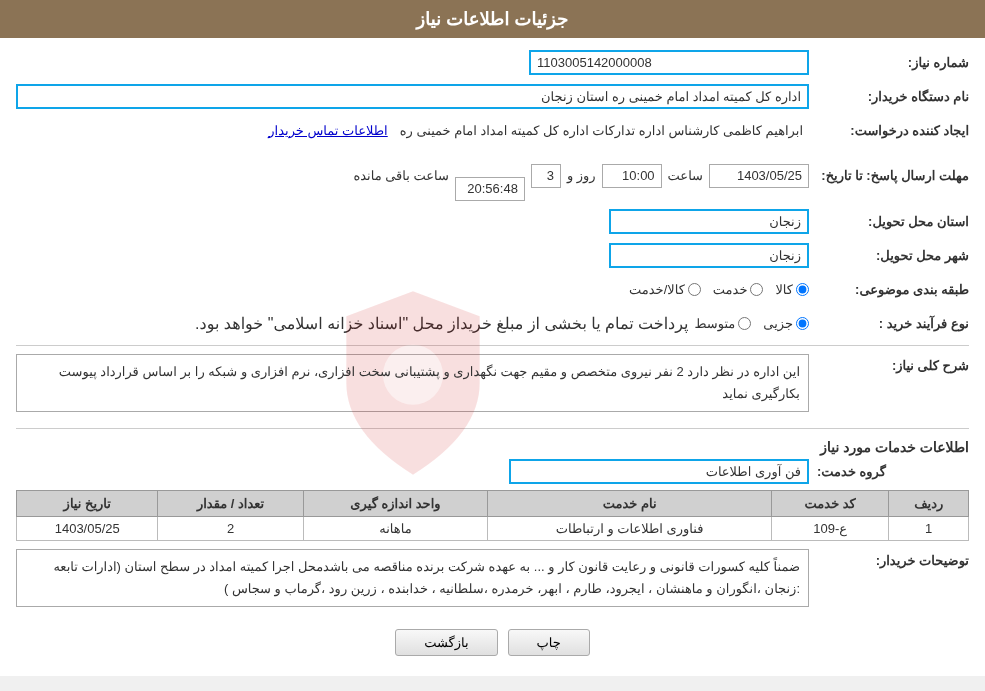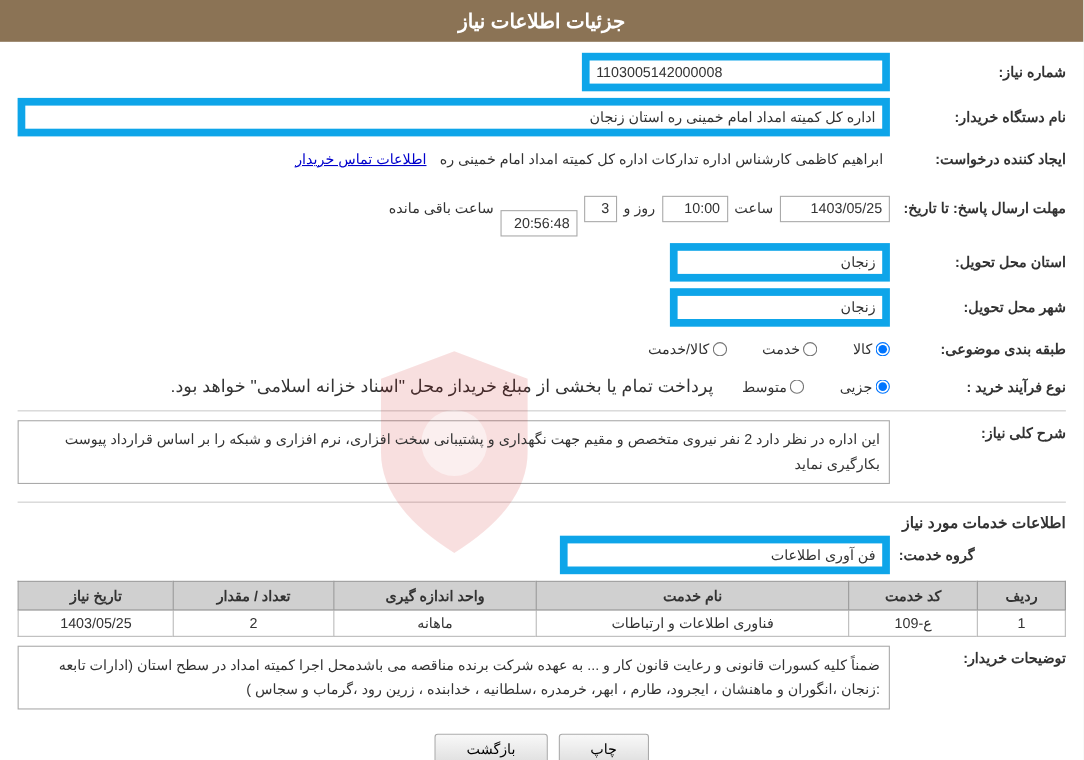--- a/index.html
+++ b/index.html
@@ -34,21 +34,21 @@
     }
     .label {
       font-weight: bold;
       color: #333;
       min-width: 160px;
       text-align: right;
       padding-left: 8px;
       flex-shrink: 0;
     }
     .value-box {
-      border: 7px solid #0ea5e9;
+      border: 2px solid #0ea5e9;
       background: #fff;
       padding: 3px 6px;
       min-height: 24px;
       flex: 1;
       text-align: right;
     }
     .value-text {
       padding: 3px 6px;
       text-align: right;
     }
@@ -104,21 +104,20 @@
     tr:nth-child(even) td { background: #f9f9f9; }
     .radio-group {
       display: flex;
       align-items: center;
       gap: 12px;
     }
     .radio-item {
       display: flex;
       align-items: center;
       gap: 3px;
-      margin-left: 20px;
     }
     .divider {
       border: none;
       border-top: 1px solid #ccc;
       margin: 8px 0;
     }
     .button-row {
       display: flex;
       justify-content: center;
       gap: 10px;

